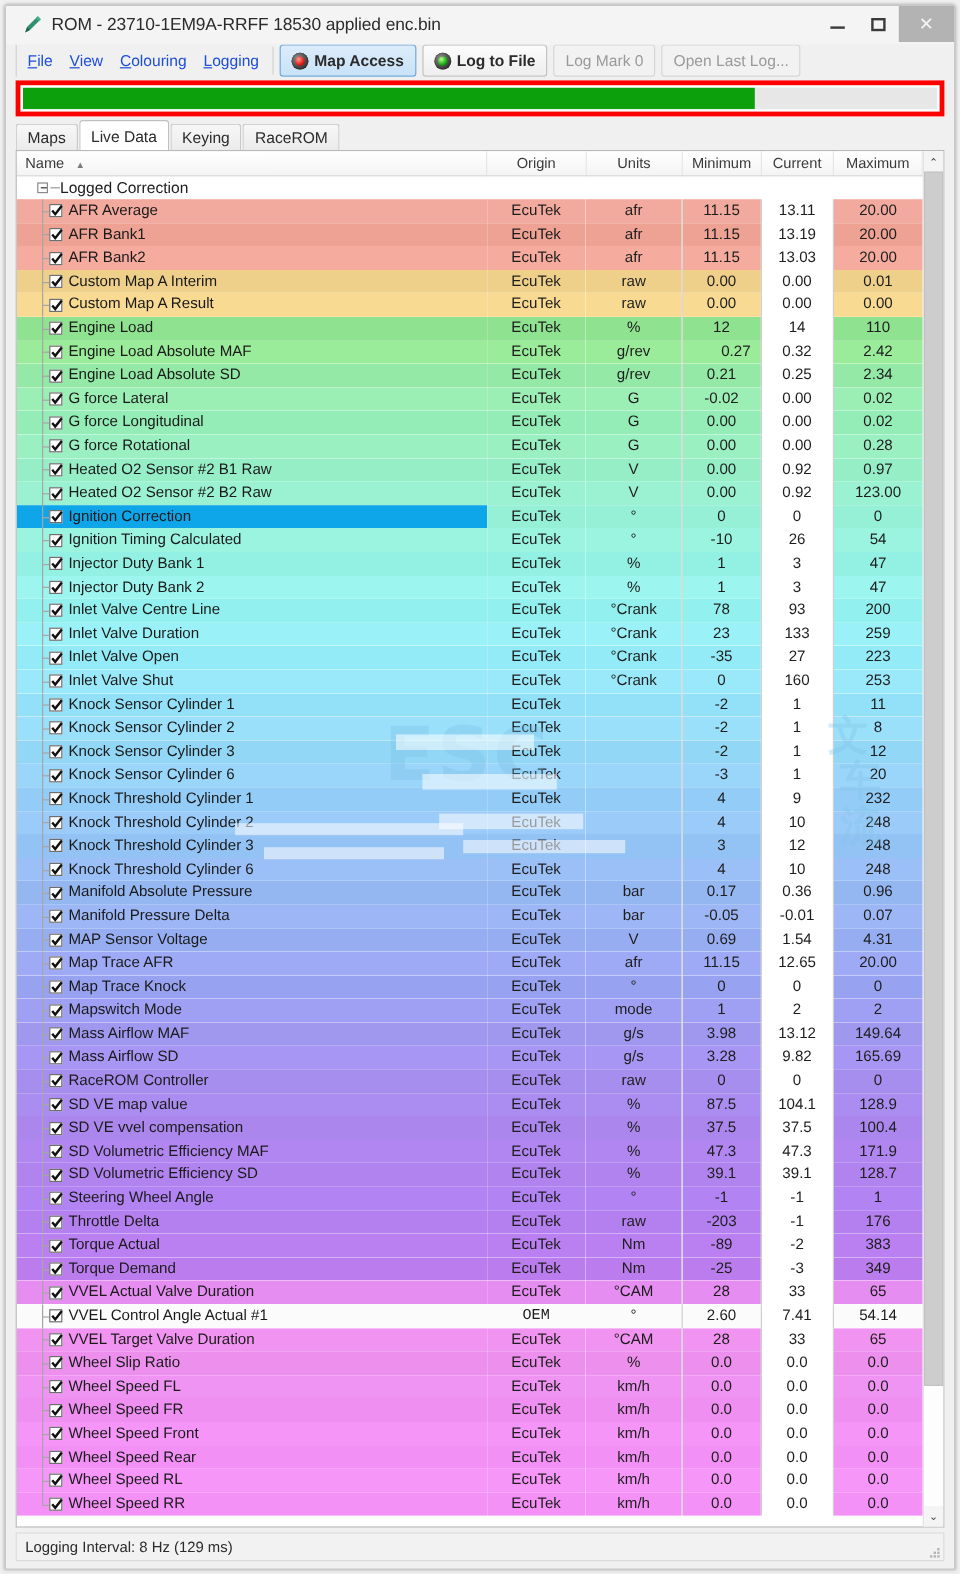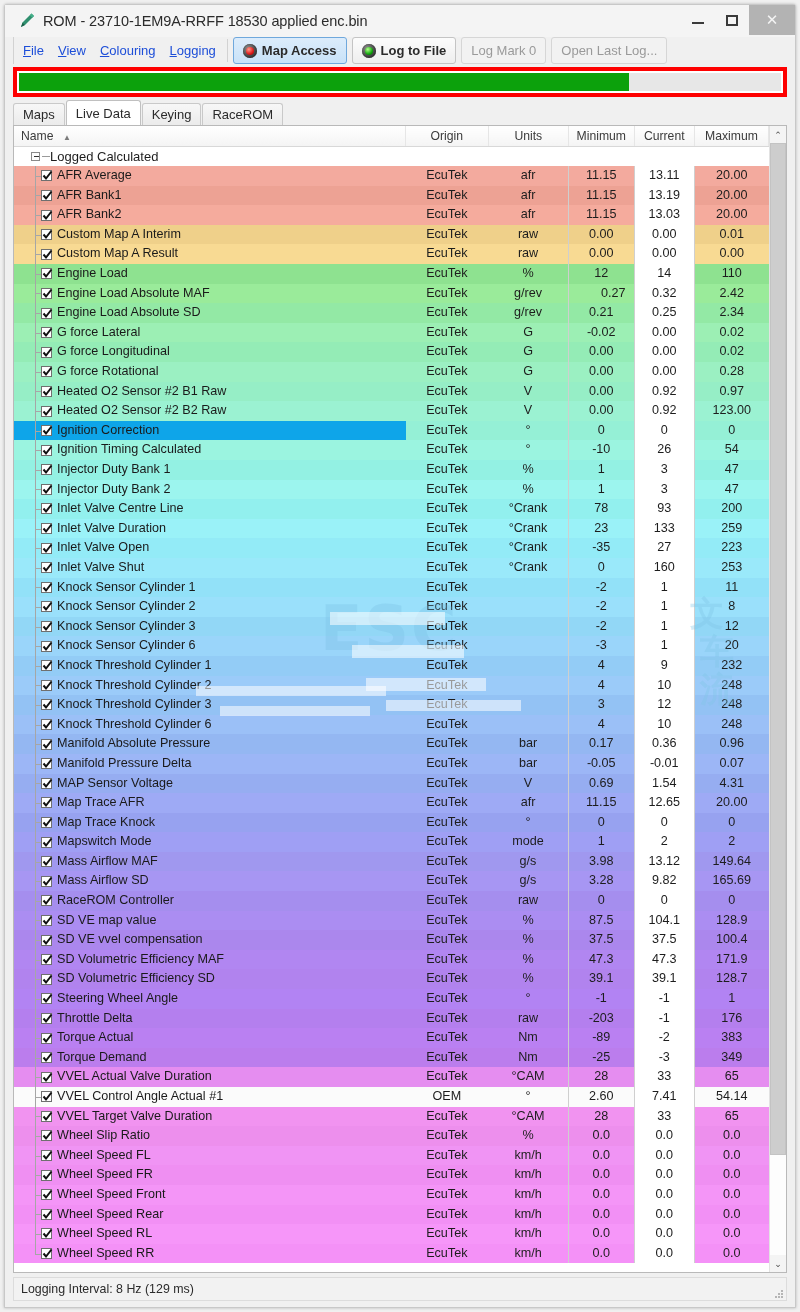--- a/index.html
+++ b/index.html
@@ -494,21 +494,21 @@
                 <th>Current</th>
                 <th>Maximum</th>
               </tr>
             </thead>
             <tbody id="tbody">
                 <tr class="grouprow">
                   <td colspan="6">
                     <span class="group-cell">
                       <span class="expander"></span>
                       <span class="grp-line"></span>
-                      <span>Logged Calculated</span>
+                      <span>Logged Correction</span>
                     </span>
                   </td>
                 </tr>
                 <tr>
                   <td class="c-name" style="background: rgb(243, 170, 158);">
                     <span class="namecell">
                       <span class="tree-indent"></span>
                       <span class="cbox">
                         <svg width="11" height="11" viewBox="0 0 11 11">
                           <path d="M1.5 5.5 L4 8.5 L9.5 1.5" stroke="#111" stroke-width="2" fill="none"></path>
@@ -1356,21 +1356,21 @@
                     <span class="namecell">
                       <span class="tree-indent"></span>
                       <span class="cbox">
                         <svg width="11" height="11" viewBox="0 0 11 11">
                           <path d="M1.5 5.5 L4 8.5 L9.5 1.5" stroke="#111" stroke-width="2" fill="none"></path>
                         </svg>
                       </span>
                       <span class="pname">VVEL Control Angle Actual #1</span>
                     </span>
                   </td>
-                  <td class="c-origin" style="background: rgb(251, 251, 251);">OEM</td>
+                  <td class="c-origin" style="background: rgb(251, 251, 251); font-family: Liberation Mono, monospace;">OEM</td>
                   <td class="c-units" style="background: rgb(251, 251, 251);">°</td>
                   <td class="c-min" style="background: rgb(251, 251, 251);">2.60</td>
                   <td class="c-cur">7.41</td>
                   <td class="c-max" style="background: rgb(251, 251, 251);">54.14</td>
                 </tr>
                 <tr>
                   <td class="c-name" style="background: rgb(241, 147, 240);">
                     <span class="namecell">
                       <span class="tree-indent"></span>
                       <span class="cbox">

